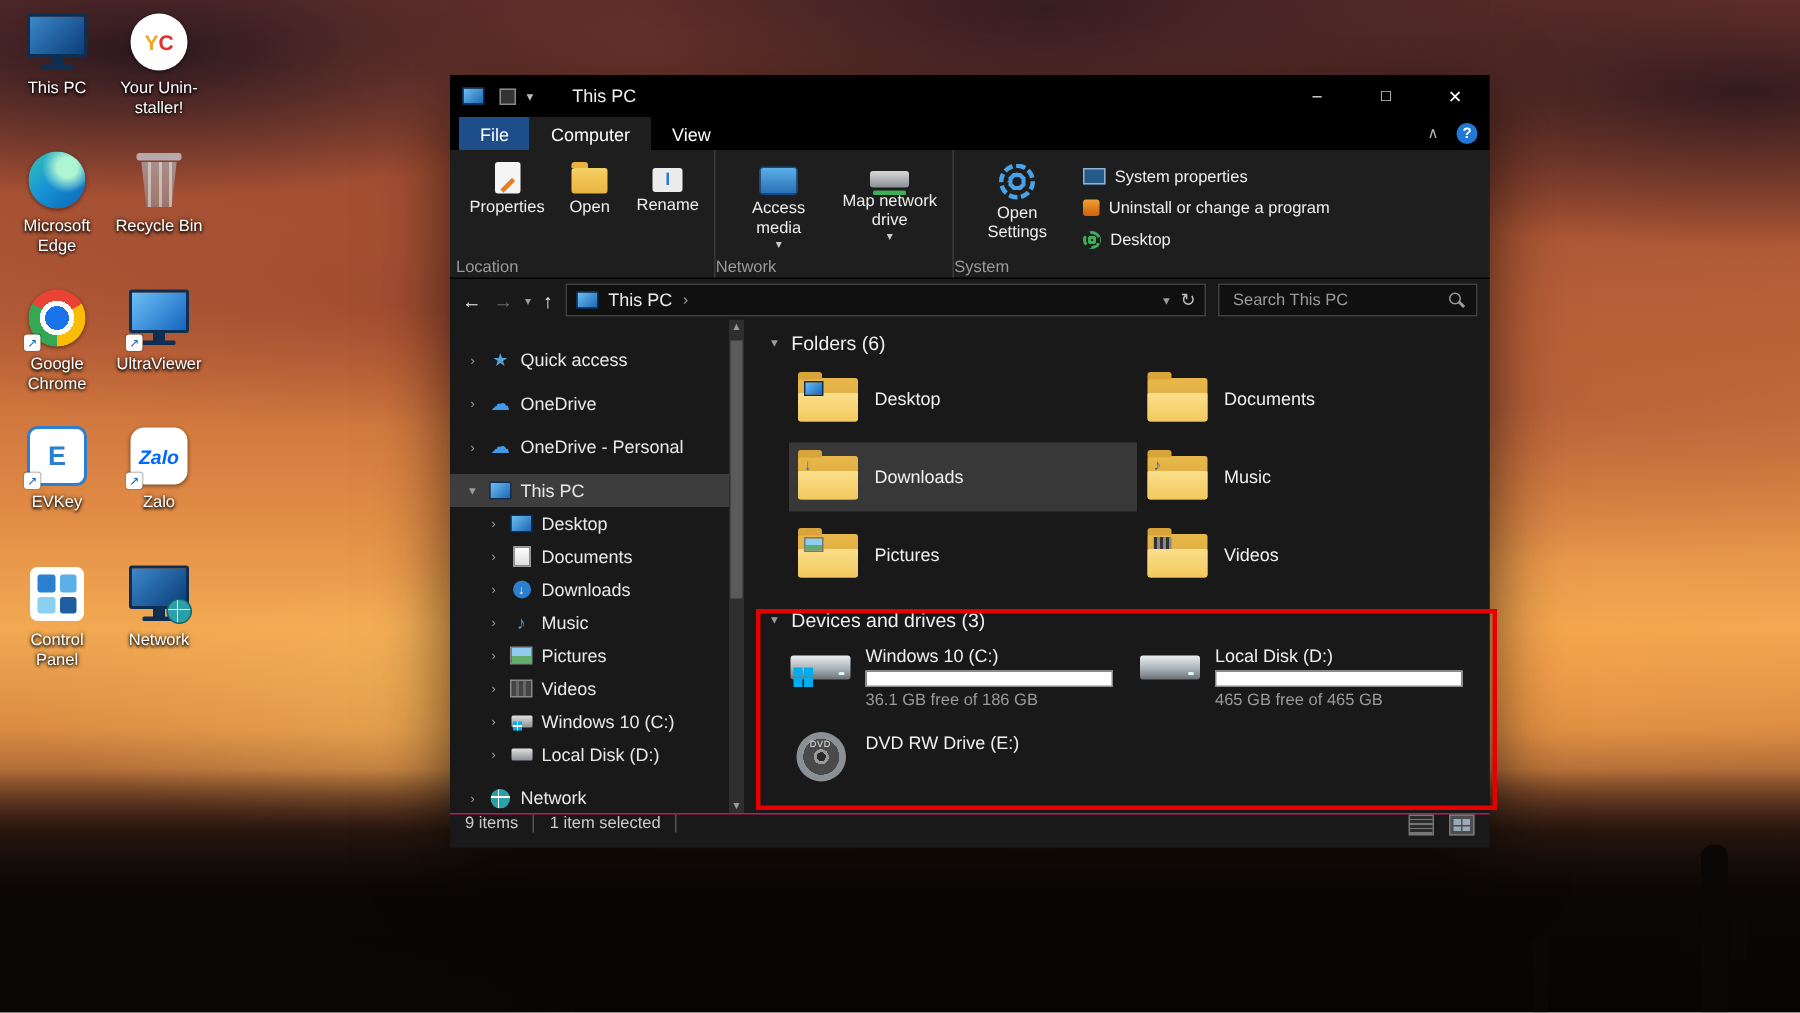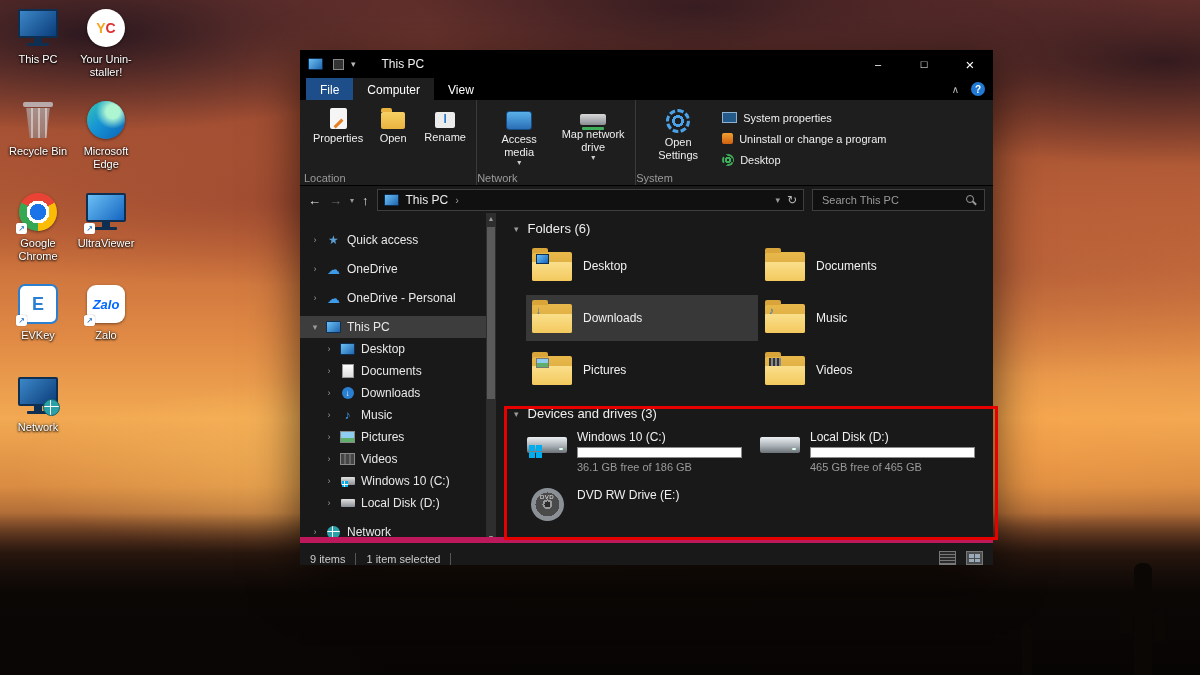--- a/index.html
+++ b/index.html
@@ -158,21 +158,21 @@
   .winflag{position:absolute;left:2px;bottom:-5px;width:13px;height:13px;display:grid;grid-template:1fr 1fr/1fr 1fr;gap:1px;}
   .winflag span{background:#00adef;}
   .dvd{width:33px;height:33px;border-radius:50%;position:relative;margin-top:2px;background:radial-gradient(circle,#2b2b2b 0 3px,#999 3px 5px,#4a4a4a 5px 12px,#8a9096 12px 16.5px);display:flex;align-items:flex-start;justify-content:center;}
   .dvd span{margin-top:6px;font-size:6px;color:#e8e8e8;letter-spacing:.5px;}
   .dinfo{display:flex;flex-direction:column;gap:3px;padding-top:2px;}
   .dname{font-size:12px;color:#f0f0f0;}
   .pbar{width:165px;height:11px;background:#fff;border:1px solid #8a8a8a;box-sizing:border-box;}
   .pfill{height:100%;background:#2b88d8;}
   .dfree{font-size:11px;color:#9a9a9a;}
   
-  .sbar{position:absolute;left:0;right:0;bottom:0;height:22px;background:#191919;border-top:6px solid #be185d;display:flex;align-items:flex-end;gap:10px;padding:0 10px;font-size:11px;color:#ccc;margin-top:36px;}
+  .sbar{position:absolute;left:0;right:0;bottom:0;height:22px;background:#191919;border-top:1px solid #be185d;display:flex;align-items:flex-start;gap:10px;padding:0 10px;font-size:11px;color:#ccc;margin-top:36px;}
   .sbar .sep{width:1px;height:12px;background:#555;}
   .sbar .sp{flex:1;}
   .vico{width:17px;height:14px;border:1px solid #777;box-sizing:border-box;background:repeating-linear-gradient(#2a2a2a 0 2px,#777 2px 3px);}
   .vico.thumbs{background:#4d4d4d;display:grid;grid-template:1fr 1fr/1fr 1fr;gap:1px;padding:2px;}
   .vico.thumbs span{background:#9ab;}
   
   .annotation{position:absolute;left:504px;top:406px;width:488px;height:128px;border:3px solid #e60000;z-index:50;pointer-events:none;}
 </style>
 </head>
 <body>
@@ -193,35 +193,35 @@
       <div class="ibox">
           <div class="yc-circle">
             <span class="y">Y</span>
             <span class="c">C</span>
           </div>
         </div>
       <div class="dlabel">Your Unin-staller!</div>
     </div>
     <div class="dicon">
       <div class="ibox">
+          <div class="edge-circle"></div>
+        </div>
+      <div class="dlabel">Microsoft Edge</div>
+    </div>
+    <div class="dicon">
+      <div class="ibox">
           <div class="binwrap">
             <div class="bin-lid"></div>
             <div class="bin-body"></div>
           </div>
         </div>
       <div class="dlabel">Recycle Bin</div>
     </div>
     <div class="dicon">
       <div class="ibox">
-          <div class="edge-circle"></div>
-        </div>
-      <div class="dlabel">Microsoft Edge</div>
-    </div>
-    <div class="dicon">
-      <div class="ibox">
           <div class="chrome-circle"></div>
         <span class="sc">↗</span>
         </div>
       <div class="dlabel">Google Chrome</div>
     </div>
     <div class="dicon">
       <div class="ibox">
           <div class="mon"></div>
         <span class="sc">↗</span>
         </div>
@@ -237,20 +237,31 @@
       <div class="dlabel">EVKey</div>
     </div>
     <div class="dicon">
       <div class="ibox">
           <div class="zalo-sq">
             <span>Zalo</span>
           </div>
         <span class="sc">↗</span>
         </div>
       <div class="dlabel">Zalo</div>
+    </div>
+    <div class="dicon">
+      <div class="ibox">
+          <div class="cp-sq">
+            <span class="cp1"></span>
+            <span class="cp2"></span>
+            <span class="cp3"></span>
+            <span class="cp4"></span>
+          </div>
+        </div>
+      <div class="dlabel">Control Panel</div>
     </div>
     <div class="dicon">
       <div class="ibox">
           <div class="mon dark"></div>
         <span class="globe-badge"></span>
         </div>
       <div class="dlabel">Network</div>
     </div>
   </div>
 

